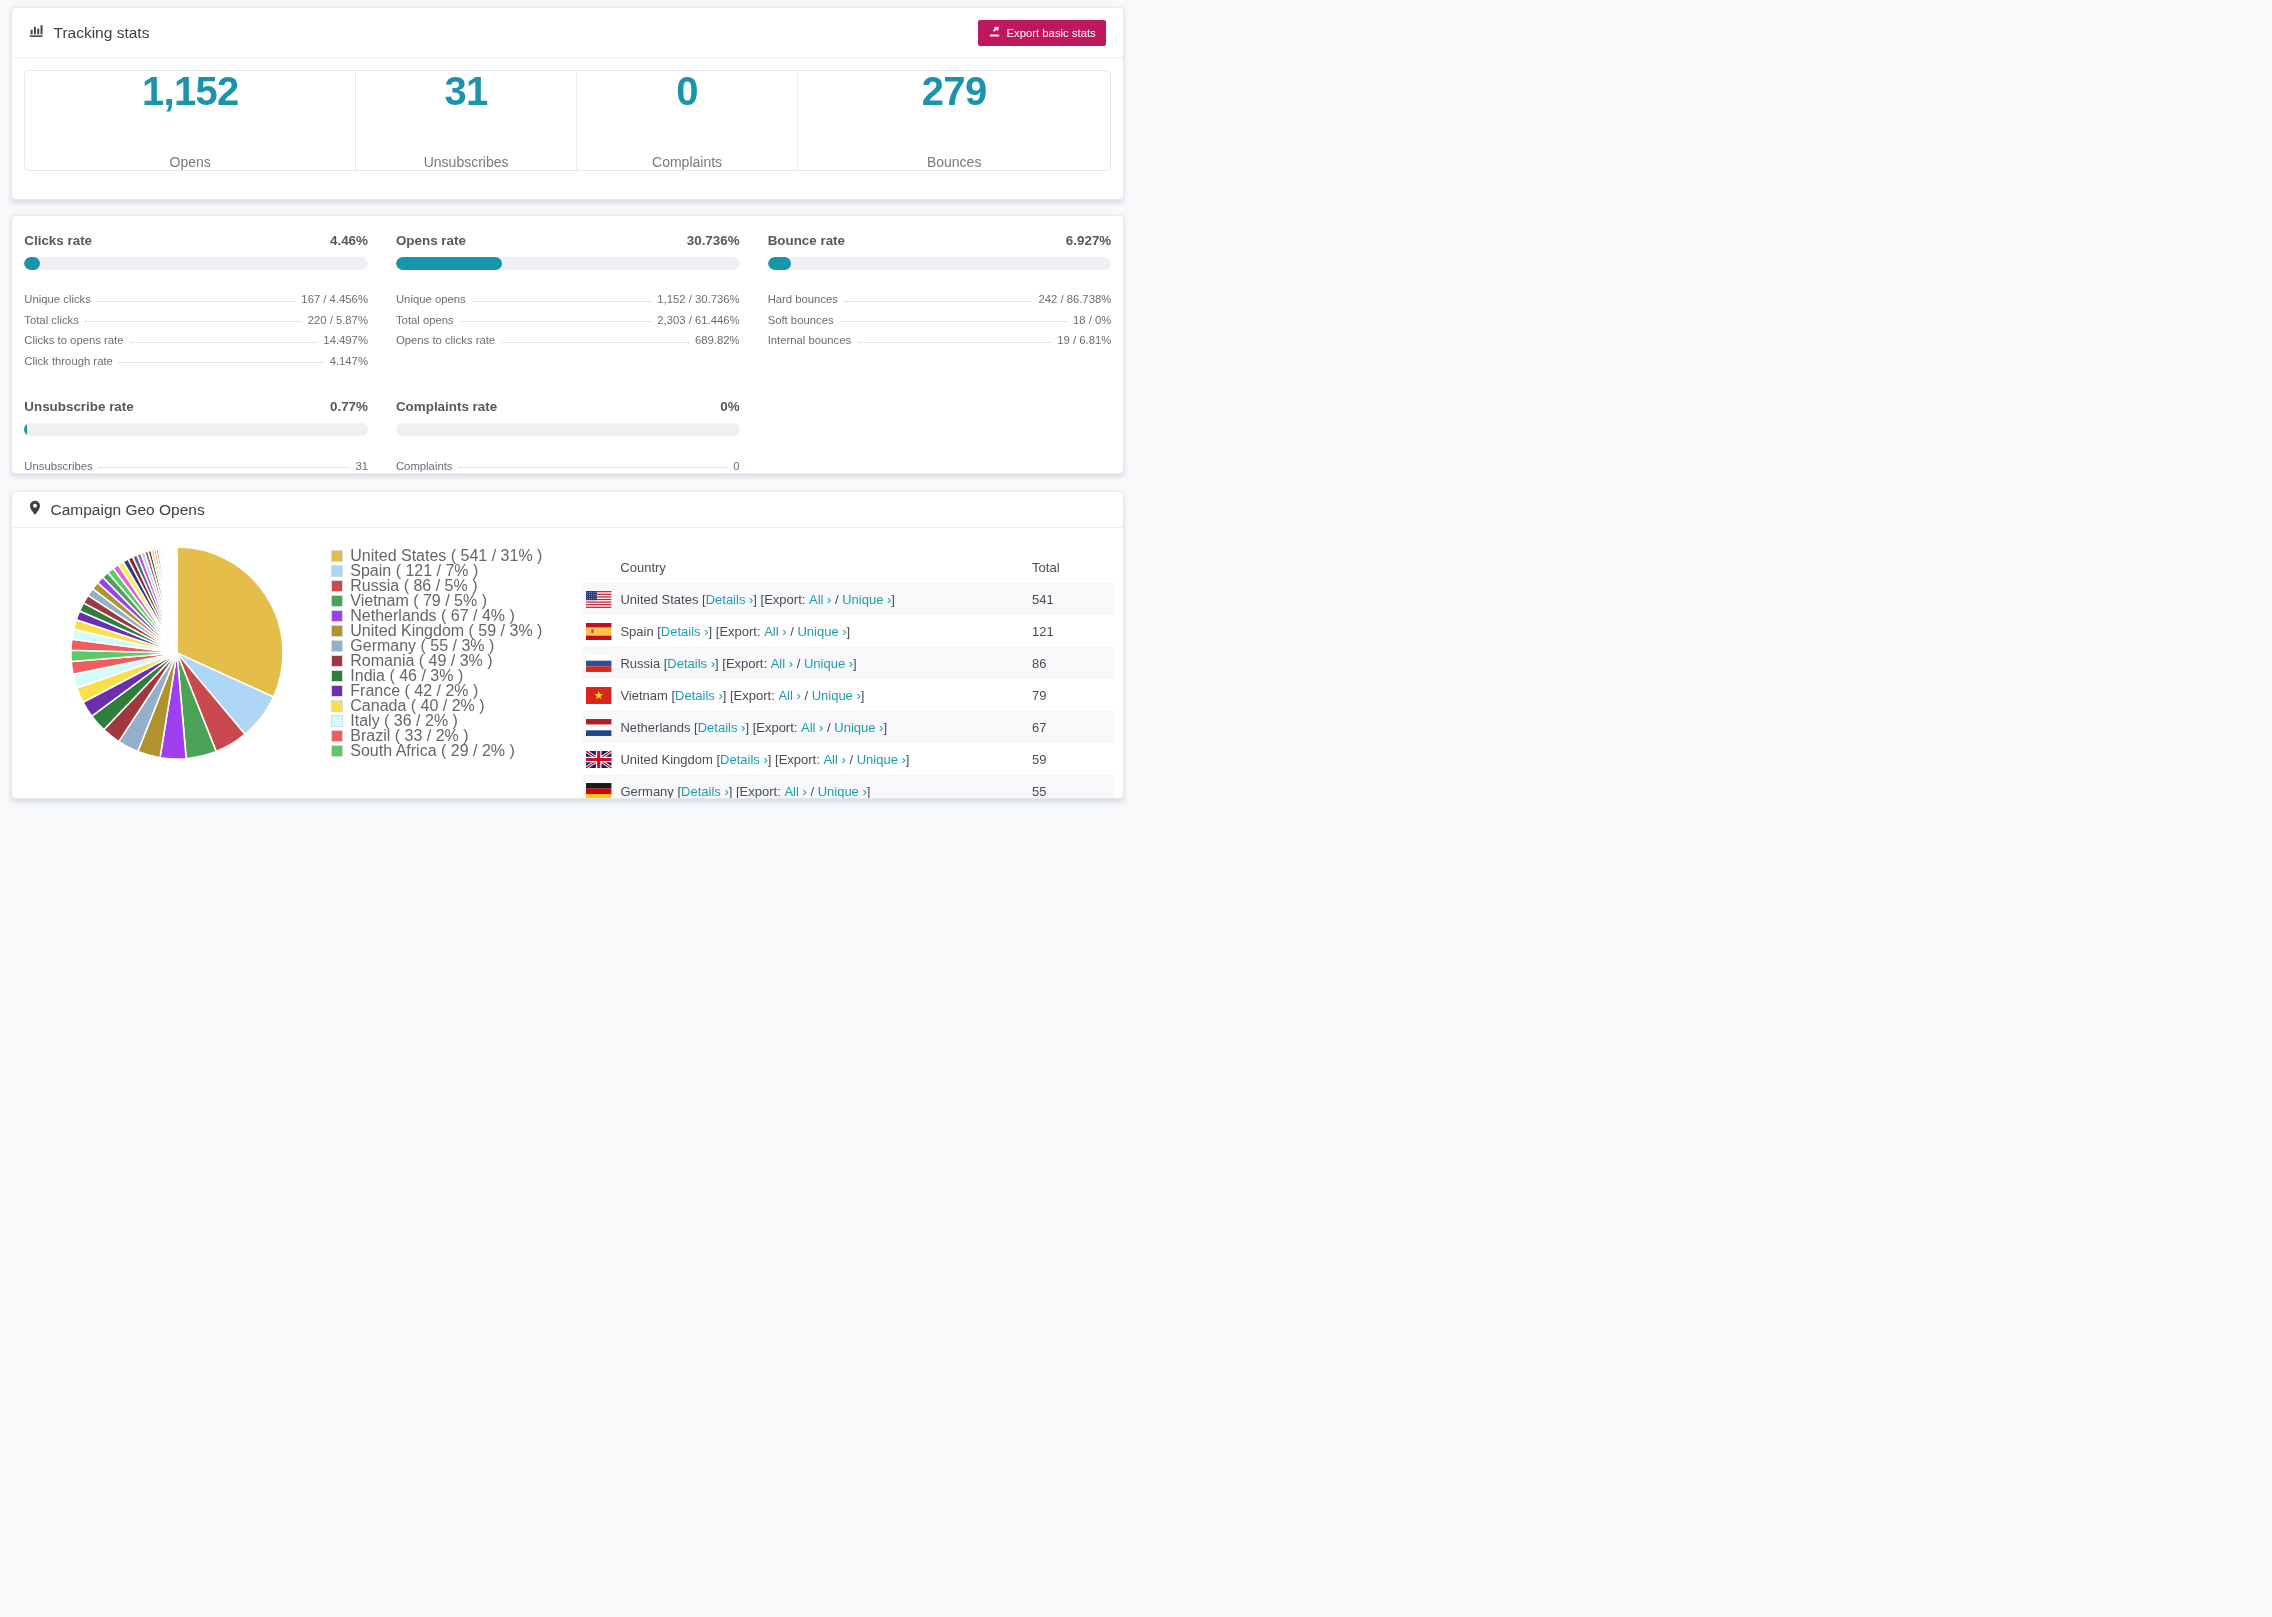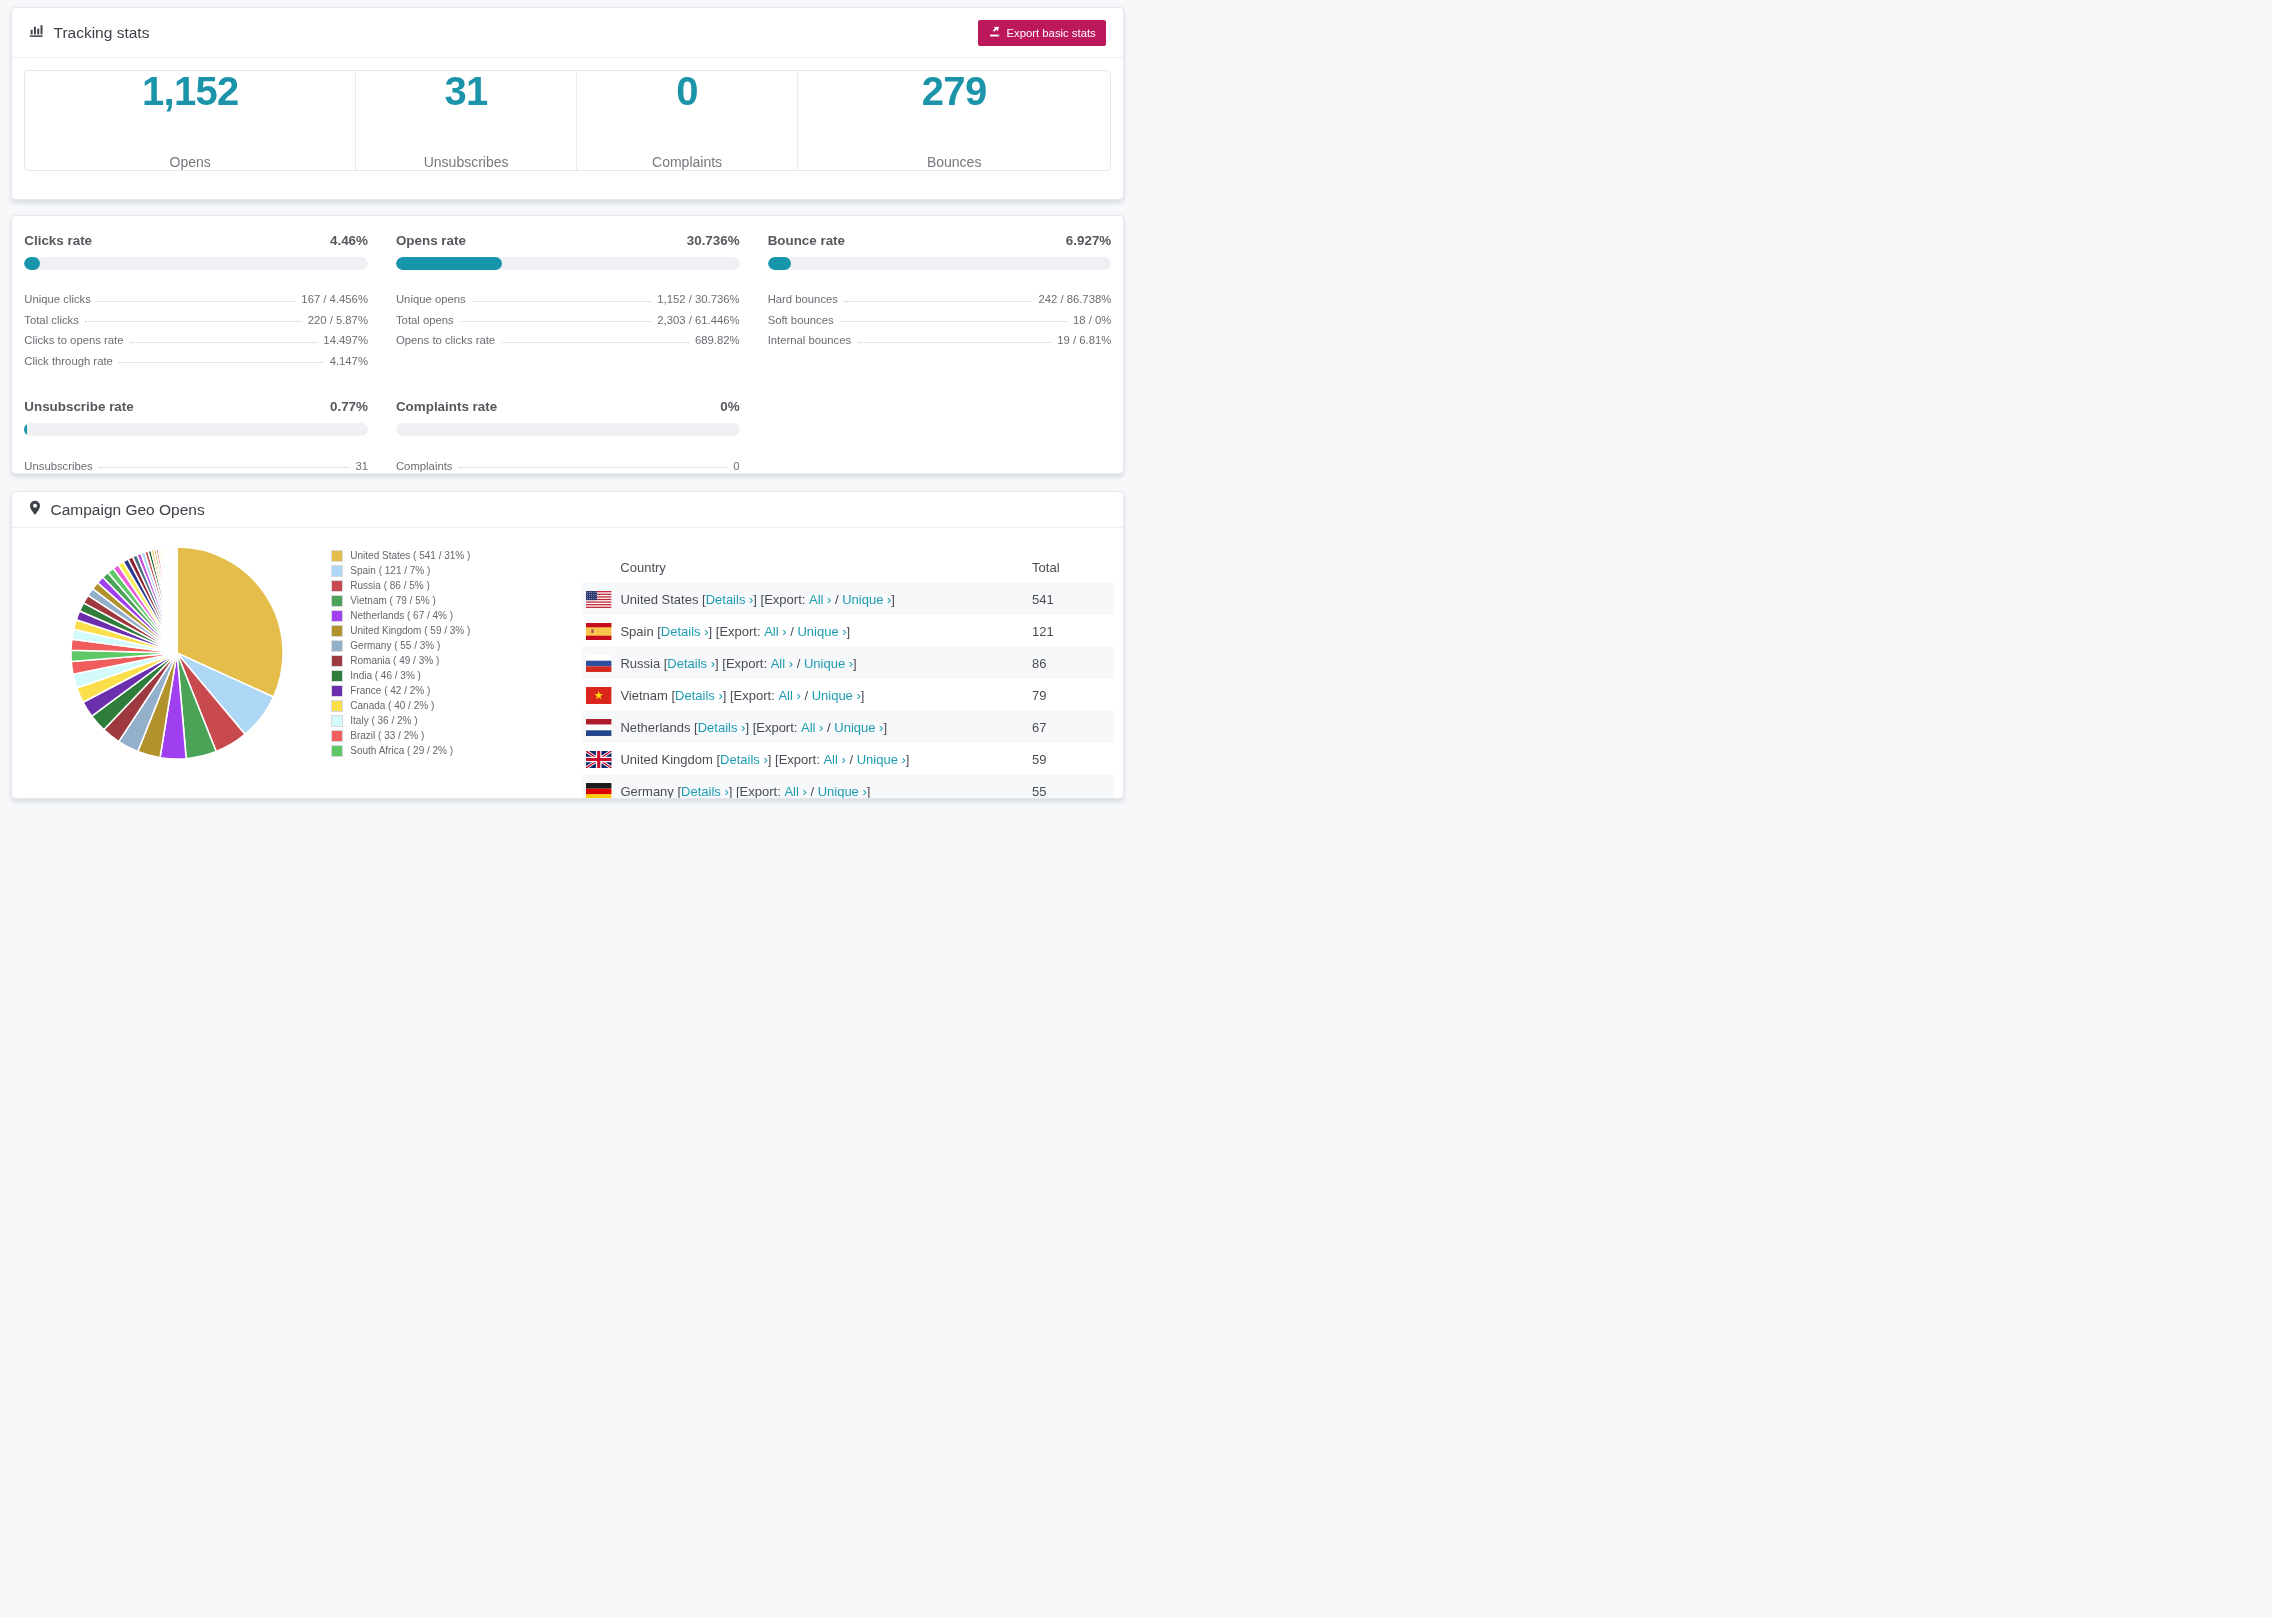--- a/index.html
+++ b/index.html
@@ -32,21 +32,21 @@
              font-size:13.4px;font-weight:700;color:#55585e;margin:7px 0 8.5px;}
   .bar{height:13.4px;background:#eef0f3;border-radius:7px;overflow:hidden;}
   .fill{height:100%;background:#1796ab;border-radius:7px;}
   .rate-rows{margin-top:15px;}
   .rrow{display:flex;align-items:flex-end;height:20.5px;font-size:11.3px;color:#6a6d73;}
   .leader{flex:1;border-bottom:1.4px dotted #c9cbd0;margin:0 6.4px 3.5px;}
 
   .geo-body{position:relative;height:272px;}
   .pie-svg{position:absolute;left:54px;top:14px;width:222px;height:222px;}
   .legend{position:absolute;left:319px;top:20px;}
-  .legend-item{display:flex;align-items:center;height:15px;font-size:10px;color:#63666c;cursor:pointer;}
+  .legend-item{display:flex;align-items:center;height:15px;font-size:16px;color:#63666c;cursor:pointer;}
   .swatch{width:10px;height:10px;border:0.7px solid #d8dadd;margin-right:7px;flex:none;}
 
   .geo-table{position:absolute;left:570px;right:9.2px;top:23px;}
   .trow{display:flex;align-items:center;height:32px;font-size:13px;}
   .thead{height:32px;}
   .thead .hc{padding-left:38px;flex:1;}
   .cell-country{flex:1;display:flex;align-items:center;white-space:nowrap;}
   .cell-total{width:82px;}
   .striped{background:#f7f8f9;}
   .flag{width:25.4px;height:17px;margin:0 8.5px 0 4.2px;flex:none;line-height:0;}

